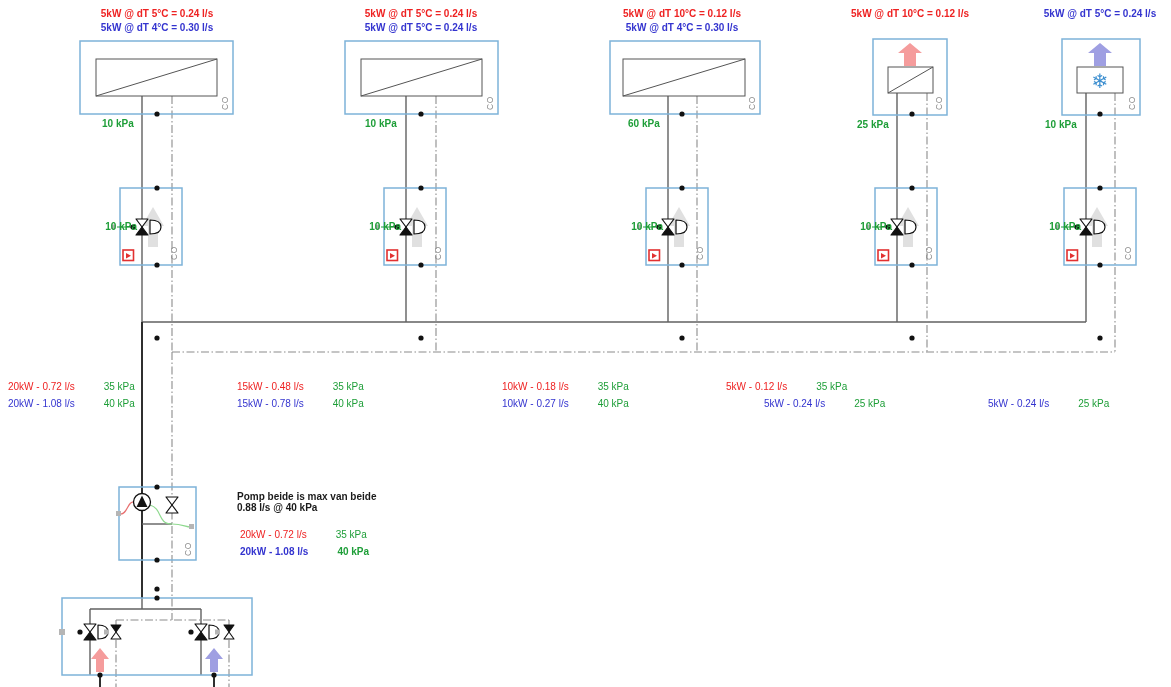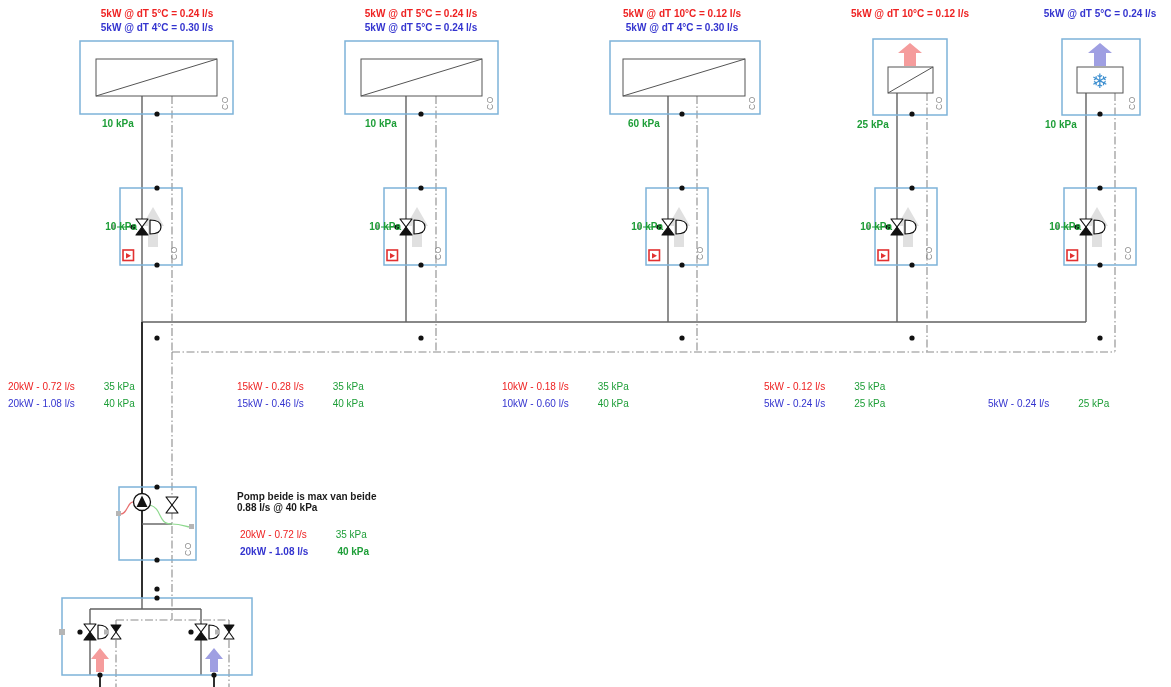--- a/index.html
+++ b/index.html
@@ -288,36 +288,36 @@
 
 <div class="lbl row" style="left:8px;top:381px">
   <span class="red">20kW - 0.72 l/s</span>
   <span class="green">35 kPa</span>
 </div>
 <div class="lbl row" style="left:8px;top:398px">
   <span class="blue">20kW - 1.08 l/s</span>
   <span class="green">40 kPa</span>
 </div>
 <div class="lbl row" style="left:237px;top:381px">
-  <span class="red">15kW - 0.28 l/s</span>
+  <span class="red">15kW - 0.48 l/s</span>
   <span class="green">35 kPa</span>
 </div>
 <div class="lbl row" style="left:237px;top:398px">
-  <span class="blue">15kW - 0.46 l/s</span>
+  <span class="blue">15kW - 0.78 l/s</span>
   <span class="green">40 kPa</span>
 </div>
 <div class="lbl row" style="left:502px;top:381px">
   <span class="red">10kW - 0.18 l/s</span>
   <span class="green">35 kPa</span>
 </div>
 <div class="lbl row" style="left:502px;top:398px">
-  <span class="blue">10kW - 0.60 l/s</span>
+  <span class="blue">10kW - 0.27 l/s</span>
   <span class="green">40 kPa</span>
 </div>
-<div class="lbl row" style="left:764px;top:381px">
+<div class="lbl row" style="left:726px;top:381px">
   <span class="red">5kW - 0.12 l/s</span>
   <span class="green">35 kPa</span>
 </div>
 <div class="lbl row" style="left:764px;top:398px">
   <span class="blue">5kW - 0.24 l/s</span>
   <span class="green">25 kPa</span>
 </div>
 <div class="lbl row" style="left:988px;top:398px">
   <span class="blue">5kW - 0.24 l/s</span>
   <span class="green">25 kPa</span>

